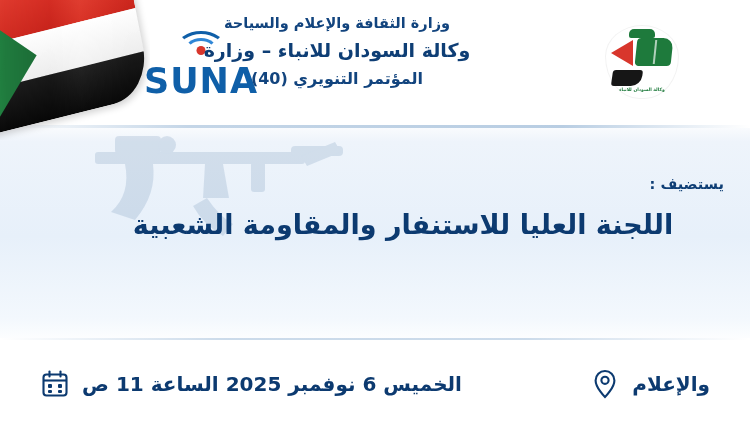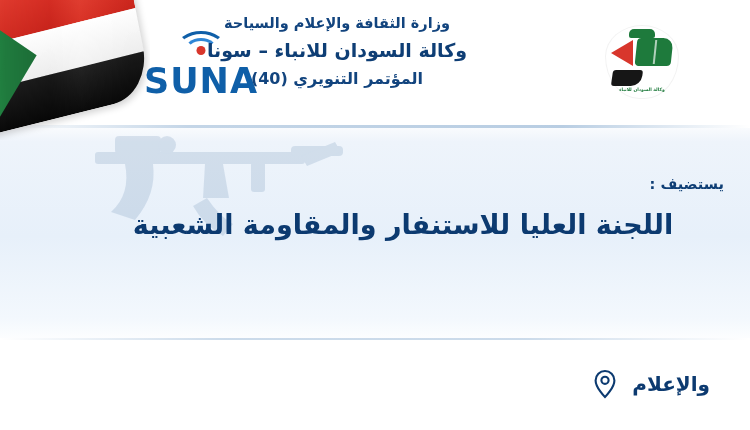--- a/index.html
+++ b/index.html
@@ -381,21 +381,21 @@
     <div class="mark">
       <div class="arc a1"></div>
       <div class="arc a2"></div>
       <div class="dot"></div>
     </div>
     <div class="word">SUNA</div>
   </div>
 
   <div class="header-text">
     <div class="line1">وزارة الثقافة والإعلام والسياحة</div>
-    <div class="line2">وكالة السودان للانباء – سونا</div>
+    <div class="line2">وكالة السودان للانباء – وزارة</div>
     <div class="line3">المؤتمر التنويري (40)</div>
   </div>
 
   <div class="emblem">
     <div class="shield"></div>
     <div class="cap"></div>
     <div class="green-book"></div>
     <div class="red-wedge"></div>
     <div class="black-wedge"></div>
     <div class="base-text">وكالة السودان للانباء</div>
@@ -412,17 +412,30 @@
     <div class="footer-inner">
 
       <div class="foot-item">
         <span class="foot-text">والإعلام</span>
         <svg class="pin-icon" viewBox="0 0 30 30" aria-hidden="true">
           <path d="M15 2 C9.8 2 5.6 6.2 5.6 11.4 C5.6 18.6 15 28 15 28 C15 28 24.4 18.6 24.4 11.4 C24.4 6.2 20.2 2 15 2 Z" fill="none" stroke="#0c3a70" stroke-width="2.1"></path>
           <circle cx="15" cy="11.3" r="3.6" fill="none" stroke="#0c3a70" stroke-width="2.1"></circle>
         </svg>
       </div>
 
+      <div class="foot-item">
+        <span class="foot-text">الخميس 6 نوفمبر 2025 الساعة 11 ص</span>
+        <svg class="cal-icon" viewBox="0 0 30 30" aria-hidden="true">
+          <rect x="3.5" y="5.5" width="23" height="21" rx="3" fill="none" stroke="#0c3a70" stroke-width="2.1"></rect>
+          <line x1="3.5" y1="11.5" x2="26.5" y2="11.5" stroke="#0c3a70" stroke-width="2.1"></line>
+          <line x1="9.5" y1="2.5" x2="9.5" y2="7.5" stroke="#0c3a70" stroke-width="2.1" stroke-linecap="round"></line>
+          <line x1="20.5" y1="2.5" x2="20.5" y2="7.5" stroke="#0c3a70" stroke-width="2.1" stroke-linecap="round"></line>
+          <rect x="8" y="15" width="4" height="4" rx="1" fill="#0c3a70"></rect>
+          <rect x="18" y="15" width="4" height="4" rx="1" fill="#0c3a70"></rect>
+          <rect x="8" y="21" width="4" height="3" rx="1" fill="#0c3a70"></rect>
+          <rect x="18" y="21" width="4" height="3" rx="1" fill="#0c3a70"></rect>
+        </svg>
+      </div>
 
     </div>
   </div>
 
 </div>
 
 </body></html>

